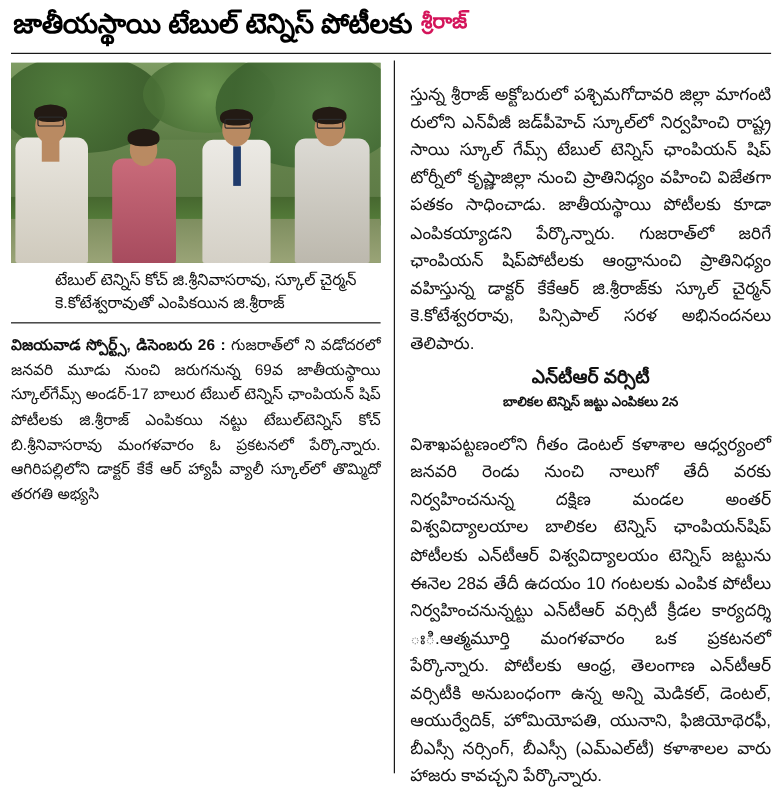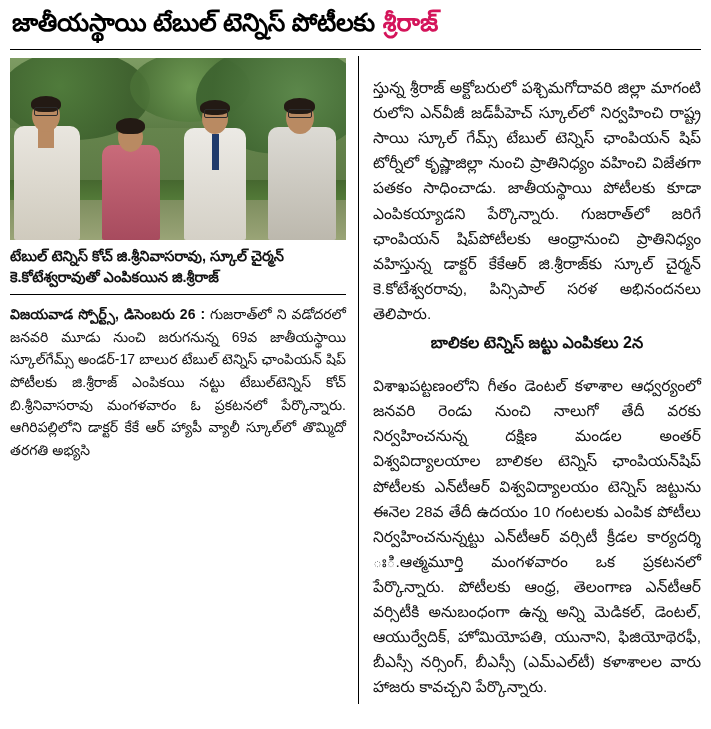--- a/index.html
+++ b/index.html
@@ -34,21 +34,21 @@
     font-family: "Liberation Sans", sans-serif;
     font-weight: bold;
     font-size: 25px;
     letter-spacing: -0.3px;
     color: #000000;
     white-space: nowrap;
   }
   .brand {
     font-family: "Liberation Sans", sans-serif;
     font-weight: bold;
-    font-size: 25px;
+    font-size: 19px;
     color: #d4145a;
     white-space: nowrap;
   }
   .rule-top {
     border-bottom: 1.5px solid #000;
     margin: 0 0 8px 0;
   }
   
   .columns {
     display: flex;
@@ -143,25 +143,26 @@
   .p3 .head { left: 192px; bottom: 106px; width: 26px; height: 31px; }
   .p3 .hair { left: 190px; bottom: 125px; width: 30px; height: 15px; }
   .p3 .body-sh { left: 174px; bottom: 0px; width: 62px; height: 112px; background: linear-gradient(#eceae5,#d4d0c6); }
   .p3 .tie { position:absolute; left: 202px; bottom: 70px; width: 7px; height: 36px; background:#1f3a6b; }
   
   .p4 .head { left: 276px; bottom: 106px; width: 28px; height: 33px; }
   .p4 .hair { left: 274px; bottom: 126px; width: 31px; height: 16px; }
   .p4 .body-sh { left: 258px; bottom: 0px; width: 68px; height: 113px; background: linear-gradient(#dcdad4,#bcb8ad); }
   .glasses { position: absolute; width: 22px; height: 7px; border: 1.2px solid #2b2b2b; border-radius: 2px; }
   .caption {
-    font-weight: bold;
+    font-weight: normal;
     font-size: 14.5px;
     line-height: 1.45;
     margin-top: 6px;
     padding-right: 4px;
+    margin-left: 40px;
   }
   .rule-caption {
     border-bottom: 1px solid #000;
     margin: 6px 0 8px 0;
     width: 336px;
   }
   .dateline-para, .body-para {
     font-size: 14px;
     line-height: 1.62;
     text-align: justify;
@@ -171,21 +172,21 @@
     font-weight: bold;
   }
   .subhead {
     font-weight: bold;
     font-size: 17px;
     text-align: center;
     margin: 8px 0 2px 0;
   }
   .subhead2 {
     font-weight: bold;
-    font-size: 16px;
+    font-size: 12px;
     text-align: center;
     margin: 0 0 8px 0;
   }
   .right-para {
     font-size: 15.5px;
     line-height: 1.62;
     text-align: justify;
     margin: 17px 0 8px 0;
   }
 </style>
@@ -246,18 +247,19 @@
       <div class="rule-caption"></div>
 
       <p class="dateline-para"><span class="dateline">విజయవాడ స్పోర్ట్స్, డిసెంబరు 26 :</span> <span>గుజరాత్‌లో ని వడోదరలో జనవరి మూడు నుంచి జరుగనున్న 69వ జాతీయస్థాయి స్కూల్‌గేమ్స్ అండర్-17 బాలుర టేబుల్ టెన్నిస్ ఛాంపియన్ షిప్ పోటీలకు జి.శ్రీరాజ్ ఎంపికయి నట్టు టేబుల్‌టెన్నిస్ కోచ్ బి.శ్రీనివాసరావు మంగళవారం ఓ ప్రకటనలో పేర్కొన్నారు. ఆగిరిపల్లిలోని డాక్టర్ కేకే ఆర్ హ్యాపీ వ్యాలీ స్కూల్‌లో తొమ్మిదో తరగతి అభ్యసి</span></p>
 
     </div>
 
     <div class="col-divider"></div>
 
     <div class="col-right">
       <p class="right-para">స్తున్న శ్రీరాజ్ అక్టోబరులో పశ్చిమగోదావరి జిల్లా మాగంటి రులోని ఎన్‌వీజీ జడ్‌పీహెచ్ స్కూల్‌లో నిర్వహించి రాష్ట్ర సాయి స్కూల్ గేమ్స్ టేబుల్ టెన్నిస్ ఛాంపియన్ షిప్ టోర్నీలో కృష్ణాజిల్లా నుంచి ప్రాతినిధ్యం వహించి విజేతగా పతకం సాధించాడు. జాతీయస్థాయి పోటీలకు కూడా ఎంపికయ్యాడని పేర్కొన్నారు. గుజరాత్‌లో జరిగే ఛాంపియన్ షిప్‌పోటీలకు ఆంధ్రానుంచి ప్రాతినిధ్యం వహిస్తున్న డాక్టర్ కేకేఆర్ జి.శ్రీరాజ్‌కు స్కూల్ చైర్మన్ కె.కోటేశ్వరరావు, పిన్సిపాల్ సరళ అభినందనలు తెలిపారు.</p>
+      <div class="subhead">ఎన్‌టీఆర్ వర్సిటీ</div>
       <div class="subhead2">బాలికల టెన్నిస్ జట్టు ఎంపికలు 2న</div>
       <p class="right-para">విశాఖపట్టణంలోని గీతం డెంటల్ కళాశాల ఆధ్వర్యంలో జనవరి రెండు నుంచి నాలుగో తేదీ వరకు నిర్వహించనున్న దక్షిణ మండల అంతర్ విశ్వవిద్యాలయాల బాలికల టెన్నిస్ ఛాంపియన్‌షిప్ పోటీలకు ఎన్‌టీఆర్ విశ్వవిద్యాలయం టెన్నిస్ జట్టును ఈనెల 28వ తేదీ ఉదయం 10 గంటలకు ఎంపిక పోటీలు నిర్వహించనున్నట్టు ఎన్‌టీఆర్ వర్సిటీ క్రీడల కార్యదర్శి ఃి.ఆత్మమూర్తి మంగళవారం ఒక ప్రకటనలో పేర్కొన్నారు. పోటీలకు ఆంధ్ర, తెలంగాణ ఎన్‌టీఆర్ వర్సిటీకి అనుబంధంగా ఉన్న అన్ని మెడికల్, డెంటల్, ఆయుర్వేదిక్, హోమియోపతి, యునాని, ఫిజియోథెరఫీ, బీఎస్సీ నర్సింగ్, బీఎస్సీ (ఎమ్‌ఎల్‌టీ) కళాశాలల వారు హాజరు కావచ్చని పేర్కొన్నారు.</p>
     </div>
 
   </div>
 </div>
 
 </body></html>

